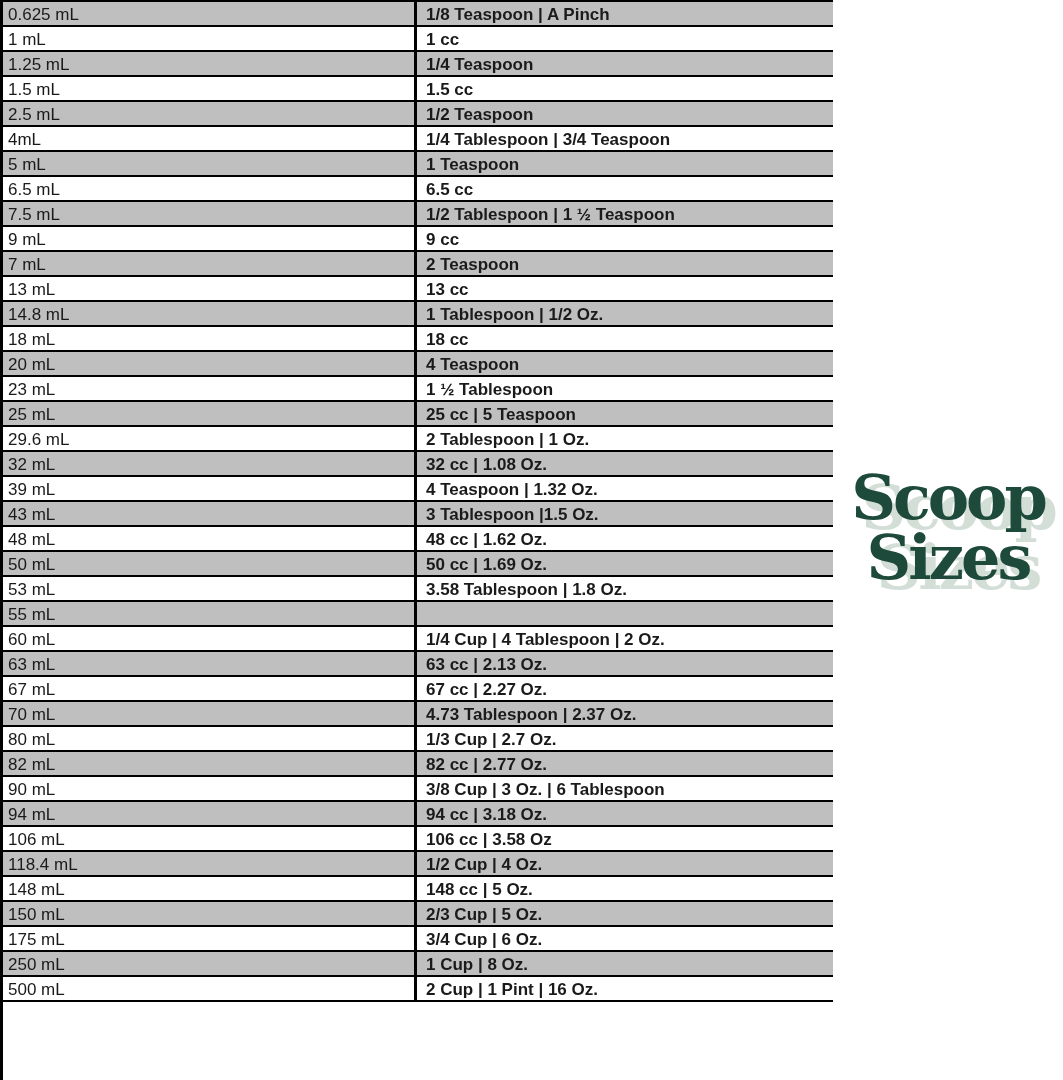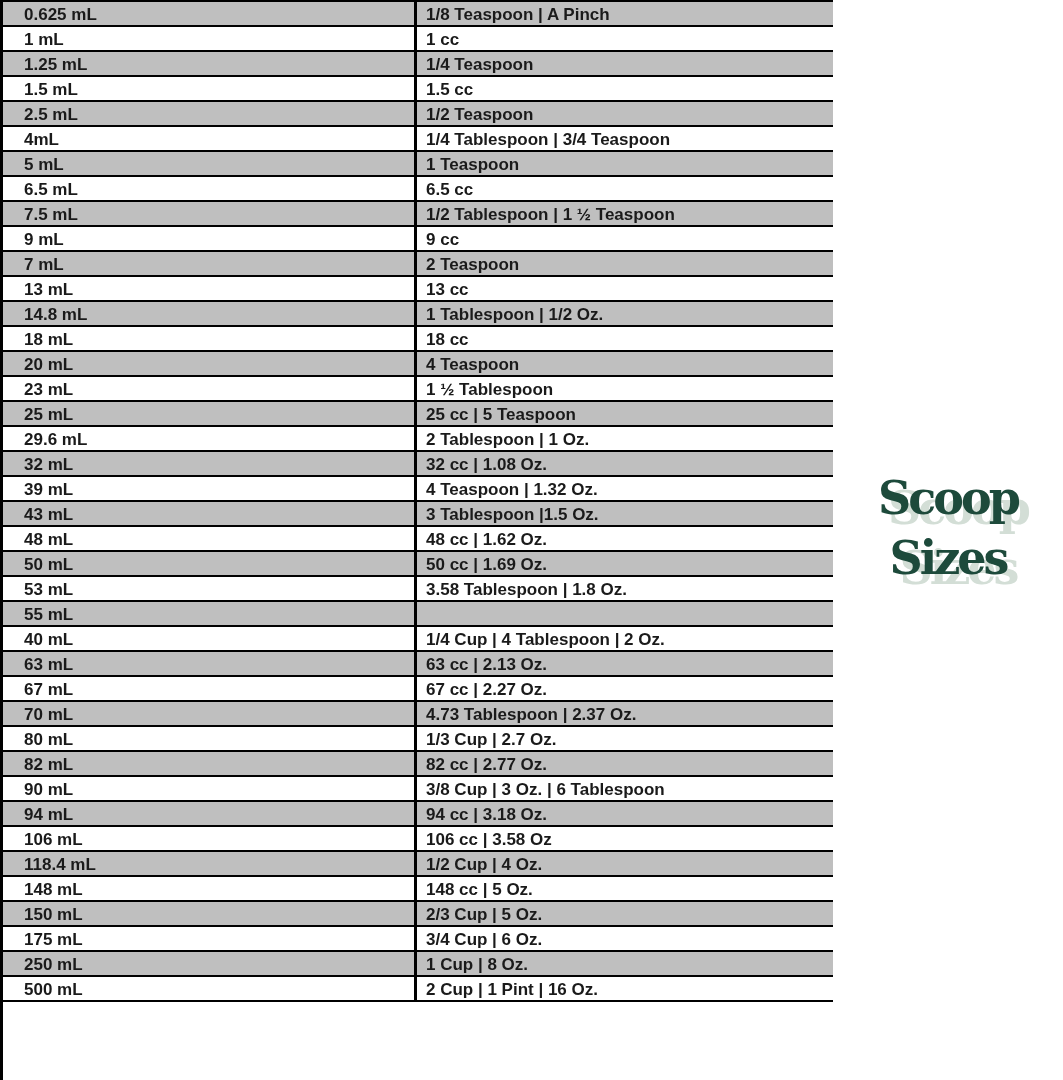--- a/index.html
+++ b/index.html
@@ -46,38 +46,37 @@
     align-items: center;
     font-size: 17px;
     color: var(--text-color);
     white-space: nowrap;
     overflow: hidden;
     line-height: 1;
     padding-top: 1px;
   }
   .cell-ml {
     width: 414px;
-    padding-left: 21px;
+    padding-left: 5px;
     border-right: 3px solid var(--border-black);
-    font-weight: bold;
   }
   .cell-equiv {
     flex: 1;
     padding-left: 9px;
     font-weight: bold;
   }
   .logo {
     position: absolute;
     left: 833px;
     top: 468px;
     width: 230px;
     text-align: center;
     font-family: "DejaVu Serif", serif;
     font-weight: bold;
-    font-size: 46px;
+    font-size: 62px;
     line-height: 60px;
     letter-spacing: -3px;
     color: var(--logo-green);
     text-shadow: 10px 10px 0 var(--logo-shadow);
   }
   .logo-line { display: block; }
 </style>
 </head>
 <body>
 
@@ -178,21 +177,21 @@
         <div class="cell cell-equiv">50 cc | 1.69 Oz.</div>
       </div>
       <div class="row">
         <div class="cell cell-ml">53 mL</div>
         <div class="cell cell-equiv">3.58 Tablespoon | 1.8 Oz.</div>
       </div>
       <div class="row">
         <div class="cell cell-ml">55 mL</div>
       </div>
       <div class="row">
-        <div class="cell cell-ml">40 mL</div>
+        <div class="cell cell-ml">60 mL</div>
         <div class="cell cell-equiv">1/4 Cup | 4 Tablespoon | 2 Oz.</div>
       </div>
       <div class="row">
         <div class="cell cell-ml">63 mL</div>
         <div class="cell cell-equiv">63 cc | 2.13 Oz.</div>
       </div>
       <div class="row">
         <div class="cell cell-ml">67 mL</div>
         <div class="cell cell-equiv">67 cc | 2.27 Oz.</div>
       </div>

